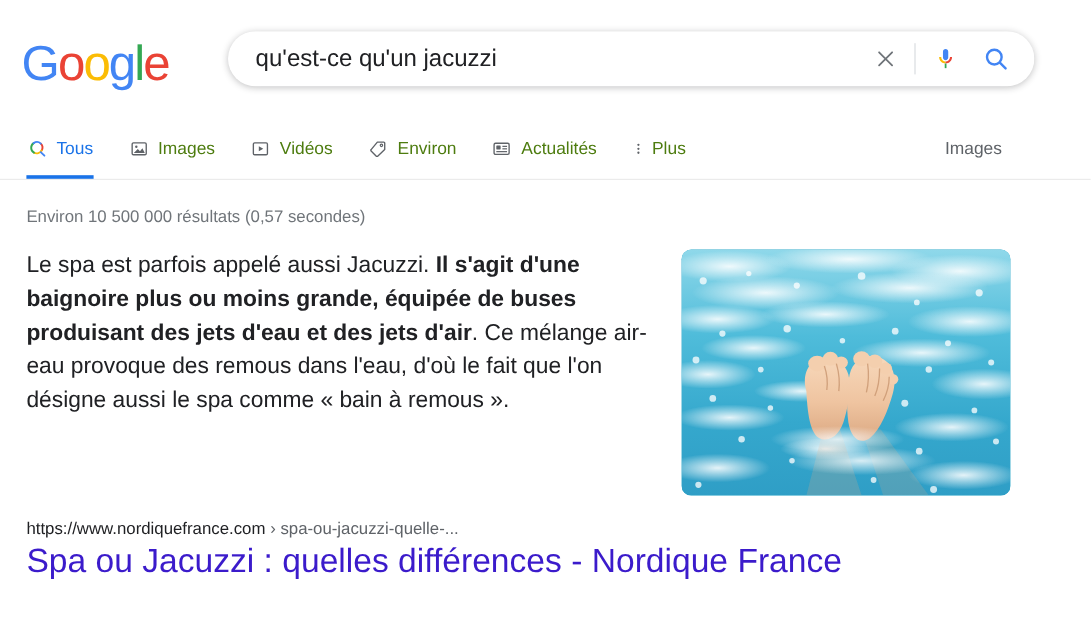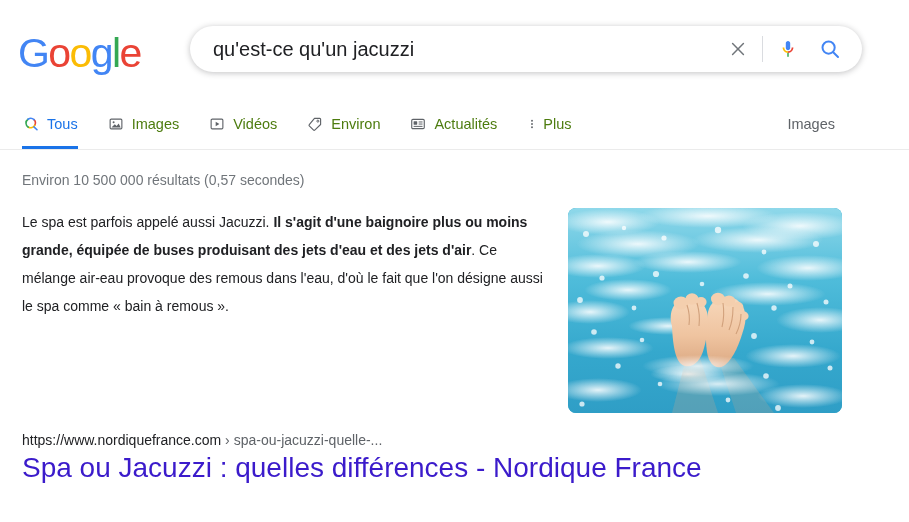--- a/index.html
+++ b/index.html
@@ -140,21 +140,21 @@
   }
   .result-area {
     position: relative;
     margin: 20px 0 0 0;
   }
   .snippet {
     position: absolute;
     left: 22px;
     top: 0;
     width: 522px;
-    font-size: 14px;
+    font-size: 19px;
     line-height: 28px;
     color: #202124;
   }
   .snippet b { font-weight: 700; }
 
   .thumb {
     position: absolute;
     left: 568px;
     top: 0;
     width: 274px;

